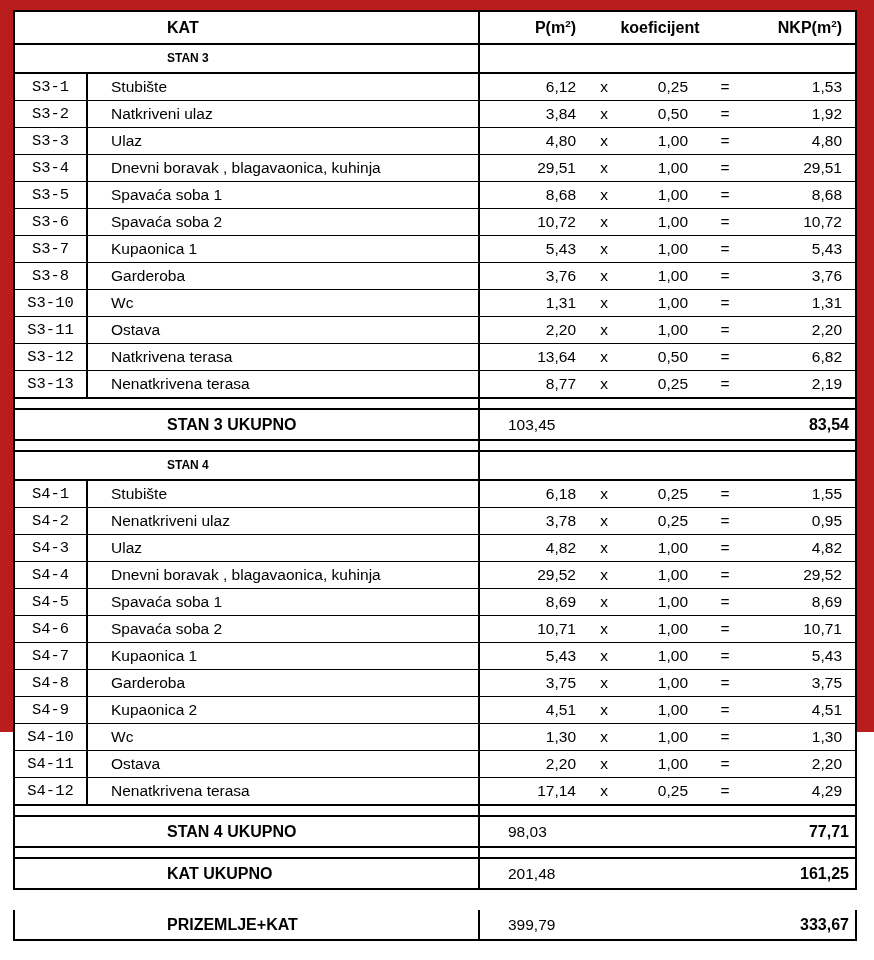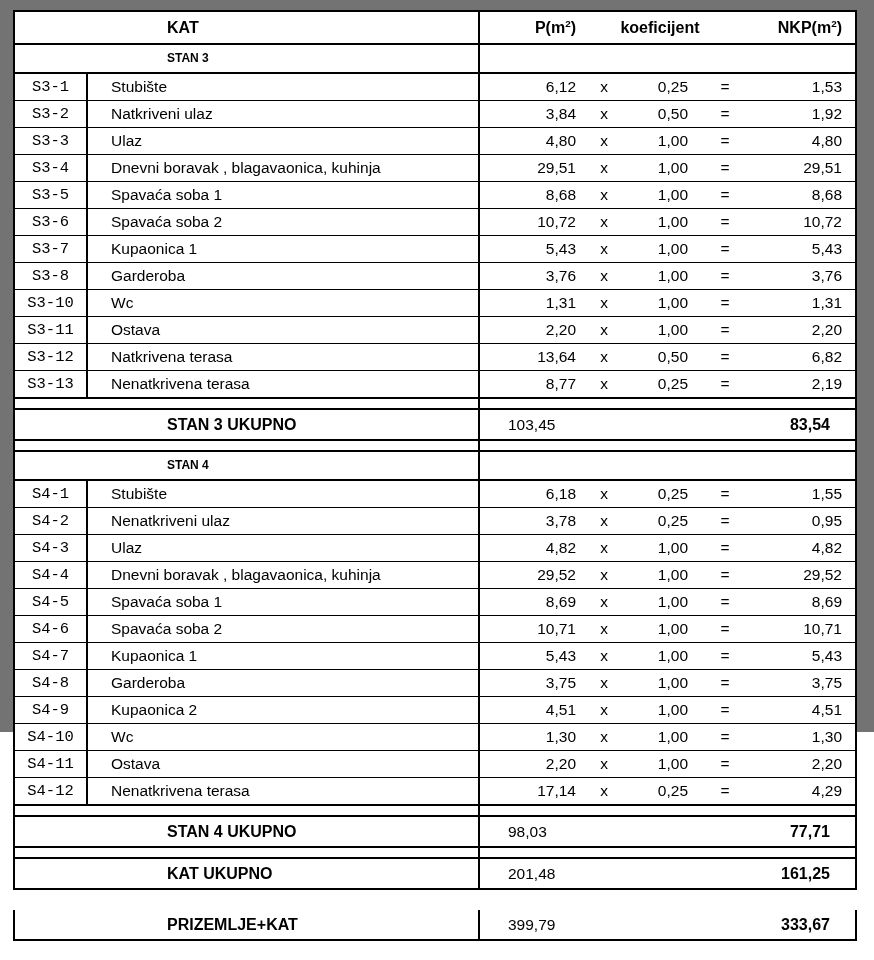--- a/index.html
+++ b/index.html
@@ -12,21 +12,21 @@
     height: 960px;
     font-family: "Liberation Sans", sans-serif;
     color: #000000;
     overflow: hidden;
   }
 
   .sheet {
     position: relative;
     width: 874px;
     height: 732px;
-    background: #737373;
+    background: #b91c1c;
   }
 
   
   .block {
     position: absolute;
     left: 13px;
     width: 842px;
     border-collapse: collapse;
     table-layout: fixed;
     background: #fff;
@@ -70,21 +70,21 @@
   .hdr .kat-label { padding-left: 80px; text-align: left; }
 
   
   .sect td { height: 27px; line-height: 27px; font-weight: bold; font-size: 12px; }
   .sect .sect-label { padding-left: 80px; text-align: left; }
 
   
   .total td { height: 29px; line-height: 29px; font-weight: bold; font-size: 16px; }
   .total .tot-label { padding-left: 80px; text-align: left; }
   .total .tot-p { font-weight: normal; text-align: left; padding-left: 28px; font-size: 15.5px; }
-  .total .tot-nkp { text-align: right; padding-right: 25px; }
+  .total .tot-nkp { text-align: right; padding-right: 6px; }
 
   
   .spacer td { height: 9px; line-height: 9px; font-size: 0; }
 
   sup { font-size: 0.62em; vertical-align: super; line-height: 0; }
 </style>
 </head>
 <body>
 
 <div class="sheet">

